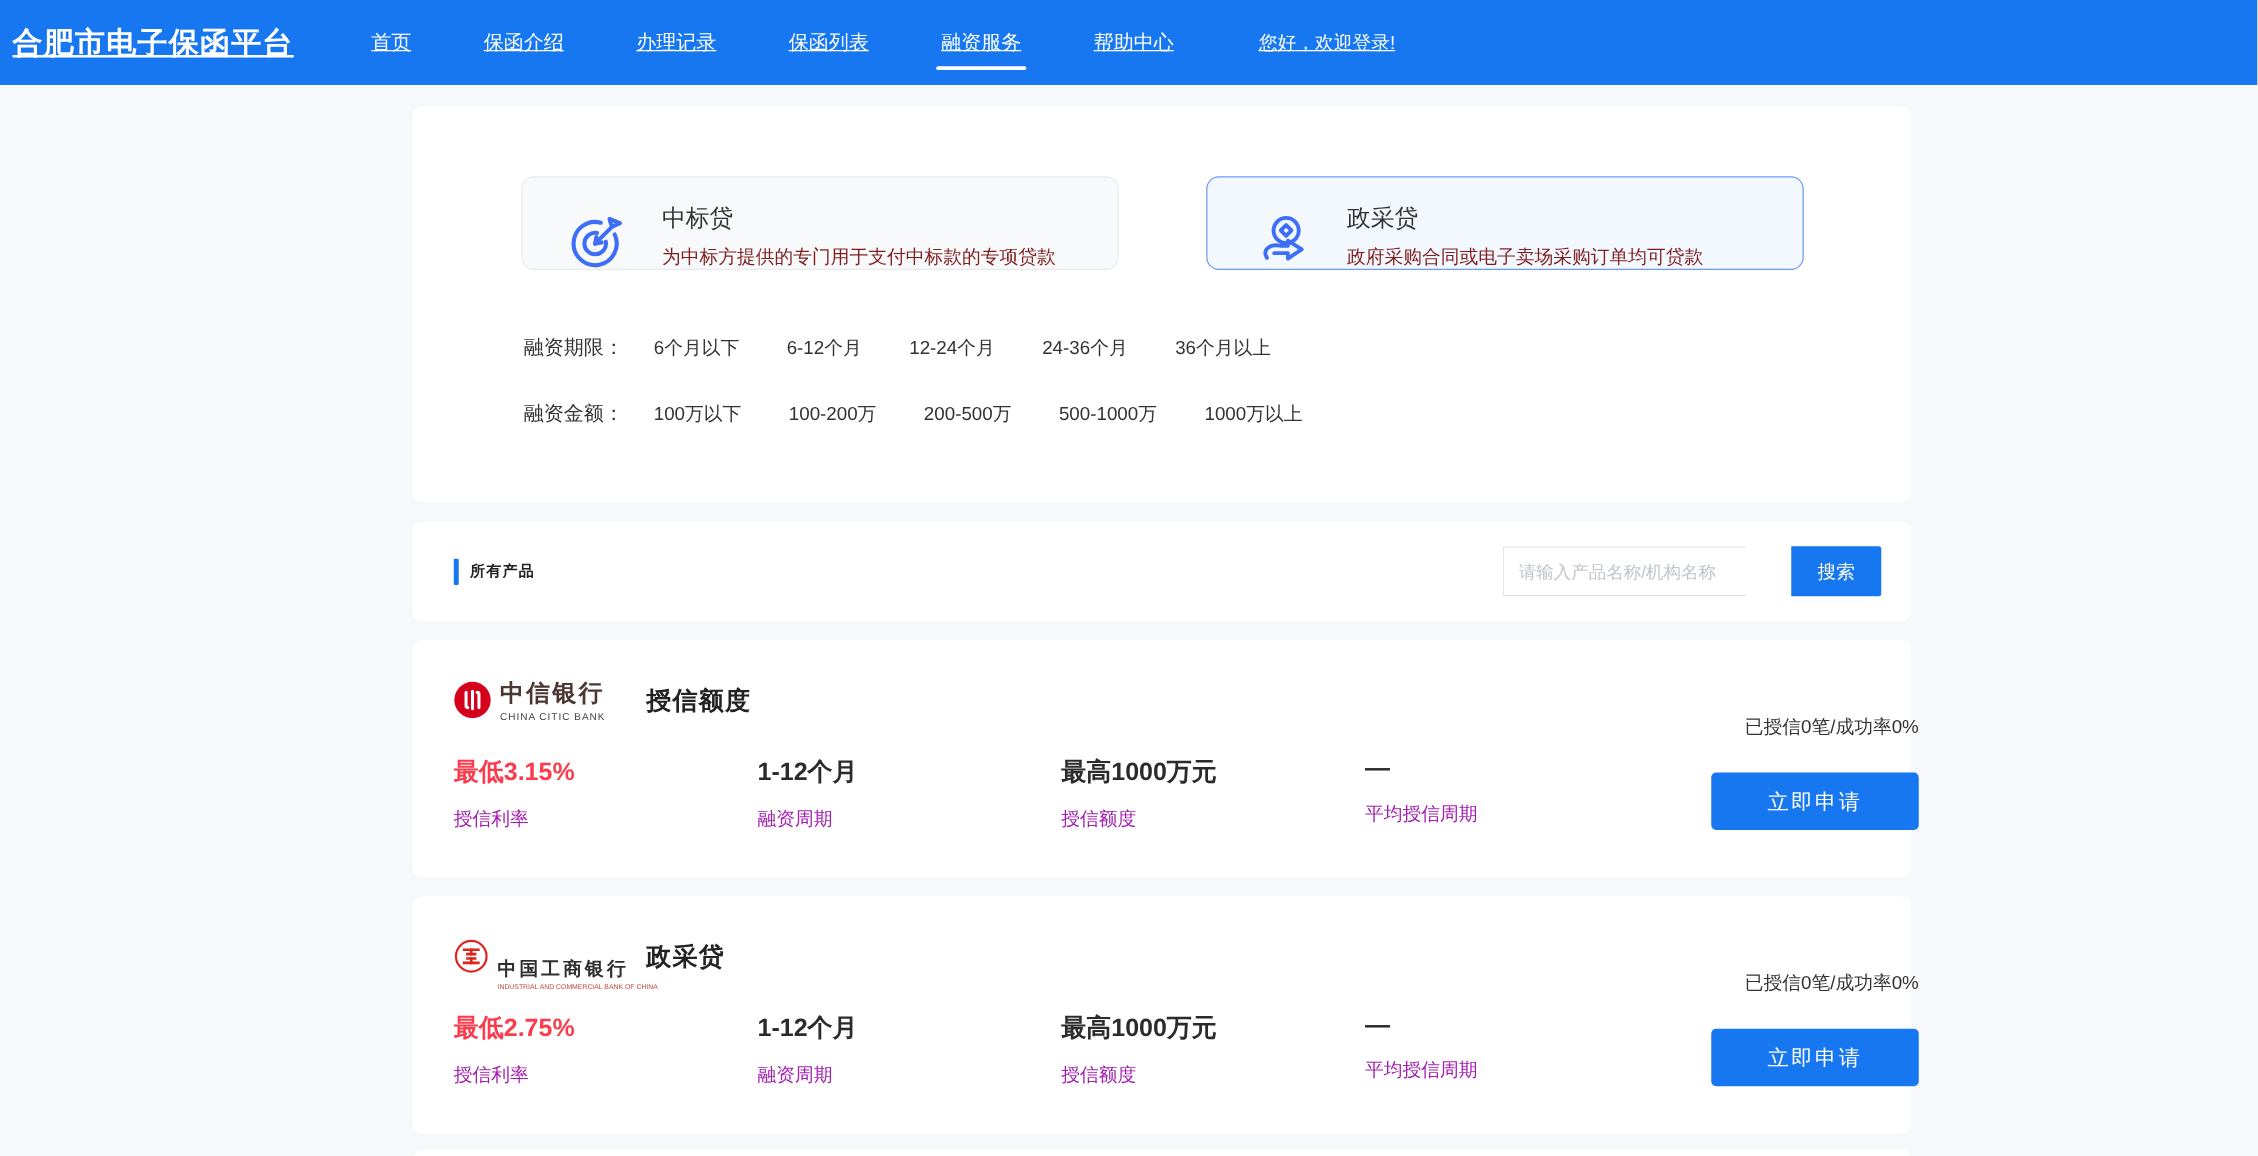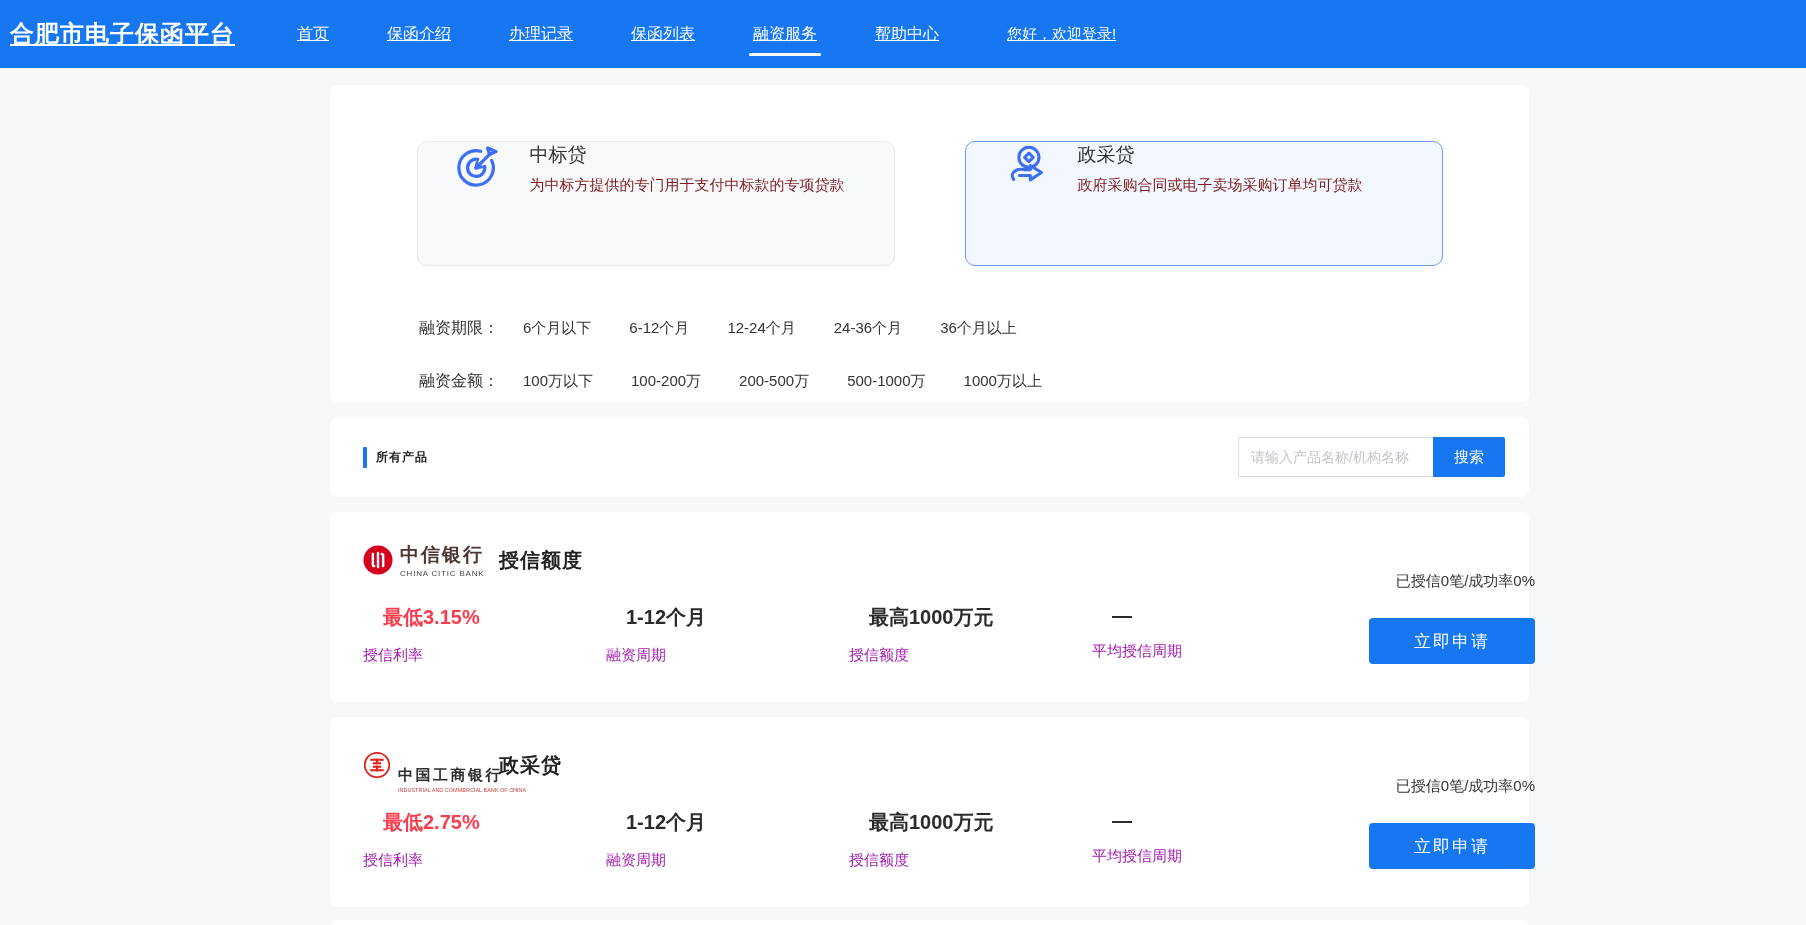--- a/index.html
+++ b/index.html
@@ -15,59 +15,59 @@
   .nav-item.active::after { content:""; position:absolute; left:6px; right:6px; bottom:12px; height:3px; background:#fff; border-radius:2px; }
   .greeting { font-size:15px; margin-left:20px; white-space:nowrap; cursor:pointer; }
 
   
   .page { width:1199px; margin-left:330px; }
   .panel { background:#fff; border-radius:8px; }
 
   
   .panel-top { margin-top:17px; height:317px; padding-top:56px; }
   .loan-cards { display:flex; justify-content:center; gap:70px; }
-  .loan-card { width:478px; height:125px; border-radius:10px; background:#f8f9fb; border:1px solid #e9eaec;
-    display:flex; align-items:flex-start; padding:0 30px 0 38px; cursor:pointer; }
+  .loan-card { width:478px; height:75px; border-radius:10px; background:#f8f9fb; border:1px solid #e9eaec;
+    display:flex; align-items:flex-end; padding:0 30px 0 38px; cursor:pointer; }
   .loan-card.selected { background:#f3f8ff; border:1px solid #6b9bf4; }
   .loan-icon { width:46px; height:46px; flex:none; margin-right:28px; }
   .loan-title { font-size:19px; color:#333; margin-bottom:8px; }
   .loan-desc { font-size:15px; color:#7f1d1d; }
 
   .filters { margin-left:89px; margin-top:52px; }
   .filter-row { display:flex; align-items:center; margin-bottom:32px; }
   .filter-label { font-size:16px; font-weight:normal; color:#333; margin-right:24px; white-space:nowrap; }
   .filter-opt { font-size:15px; color:#333; margin-right:38px; cursor:pointer; white-space:nowrap; }
 
   
   .section-bar { margin-top:15px; height:80px; display:flex; align-items:center; padding:0 24px 0 33px; }
   .section-title { display:flex; align-items:center; flex:1; }
   .title-mark { width:4px; height:21px; background:#1677f0; border-radius:1px; margin-right:9px; }
   .section-title-text { font-size:12px; font-weight:bold; color:#222; letter-spacing:1px; }
-  .search-box { display:flex; }
+  .search-box { display:flex;gap:36px; }
   .search-input { width:195px; height:40px; border:1px solid #dcdee3; border-right:none; border-radius:2px 0 0 2px;
     padding:0 12px; font-size:14px; color:#333; outline:none; font-family:inherit; }
   .search-input::placeholder { color:#c0c4cc; }
   .search-btn { width:72px; height:40px; background:#1677f0; color:#fff; font-size:15px; border:none;
     border-radius:0 2px 2px 0; cursor:pointer; font-family:inherit; }
 
   
   .product-card { margin-top:15px; height:190px; padding:26px 30px 0 33px; display:flex; }
   .product-left { flex:1; }
-  .product-head { display:flex; align-items:center; height:44px; }
+  .product-head { display:flex; align-items:center; height:44px;gap:18px; }
   .bank-logo { display:flex; align-items:center; width:116px; flex:none; }
   .bank-emblem { flex:none; margin-right:7px; }
   .bank-text { display:flex; flex-direction:column; justify-content:center; }
   .bank-name-citic { font-size:19px; font-weight:bold; color:#4b3632; letter-spacing:2px; white-space:nowrap; font-family:"Liberation Serif","DejaVu Serif",serif; }
   .bank-en-citic { font-size:8px; color:#4a4440; letter-spacing:0.8px; white-space:nowrap; margin-top:1px; }
   .bank-name-icbc { font-size:15px; font-weight:bold; color:#2f2f2f; letter-spacing:2.5px; white-space:nowrap;margin-top:28px; }
   .bank-en-icbc { font-size:5.5px; color:#c7453f; white-space:nowrap; margin-top:2px; }
   .product-name { font-size:20px; font-weight:bold; color:#222; margin-left:20px; letter-spacing:1px; }
   .stats-row { display:flex; margin-top:22px; }
   .stat-col { width:243px; }
-  .stat-value { font-size:20px; font-weight:bold; color:#2b2b2b;margin-left:20px; }
+  .stat-value { font-size:20px; font-weight:bold; color:#2b2b2b; }
   .stat-value.red { color:#fa3c4e; }
   .stat-label { font-size:15px; color:#a21caf; margin-top:15px; }
   .product-right { width:200px; flex:none; display:flex; flex-direction:column; align-items:flex-end;
     justify-content:center; gap:27px; padding-bottom:4px; }
   .grant-summary { font-size:15px; color:#333; white-space:nowrap; }
   .apply-btn { width:166px; height:46px; background:#1677f0; color:#fff; font-size:17px; border:none;
     border-radius:4px; cursor:pointer; font-family:inherit; letter-spacing:2px; }
 
   .product-card.partial { height:60px; margin-top:13px; }
 </style>

